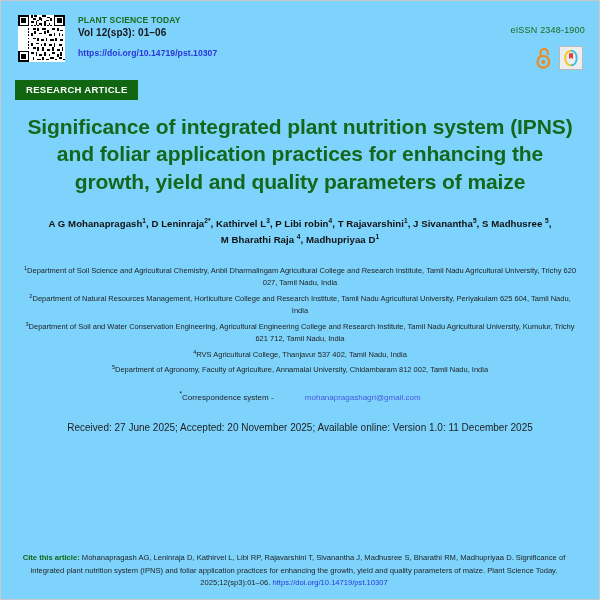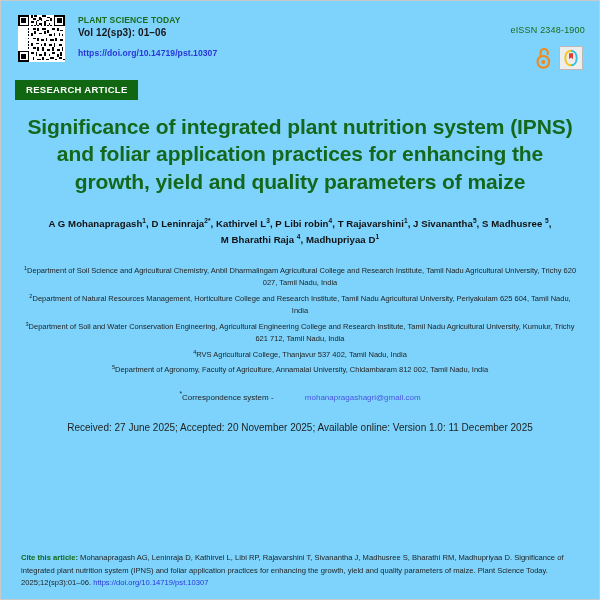--- a/index.html
+++ b/index.html
@@ -161,24 +161,24 @@
   .dates {
     margin-top: 20px;
     text-align: center;
     font-size: 10px;
     color: #1f1f1f;
   }
 
   
   .cite-block {
     position: absolute;
-    left: 20px;
+    left: 4px;
     right: 16px;
     bottom: 9px;
-    text-align: left;
+    text-align: center;
     font-size: 7.6px;
     color: #1f1f1f;
     line-height: 1.68;
   }
   .cite-label {
     color: #14671b;
     font-weight: bold;
   }
   .cite-doi {
     color: #2a36d8;

